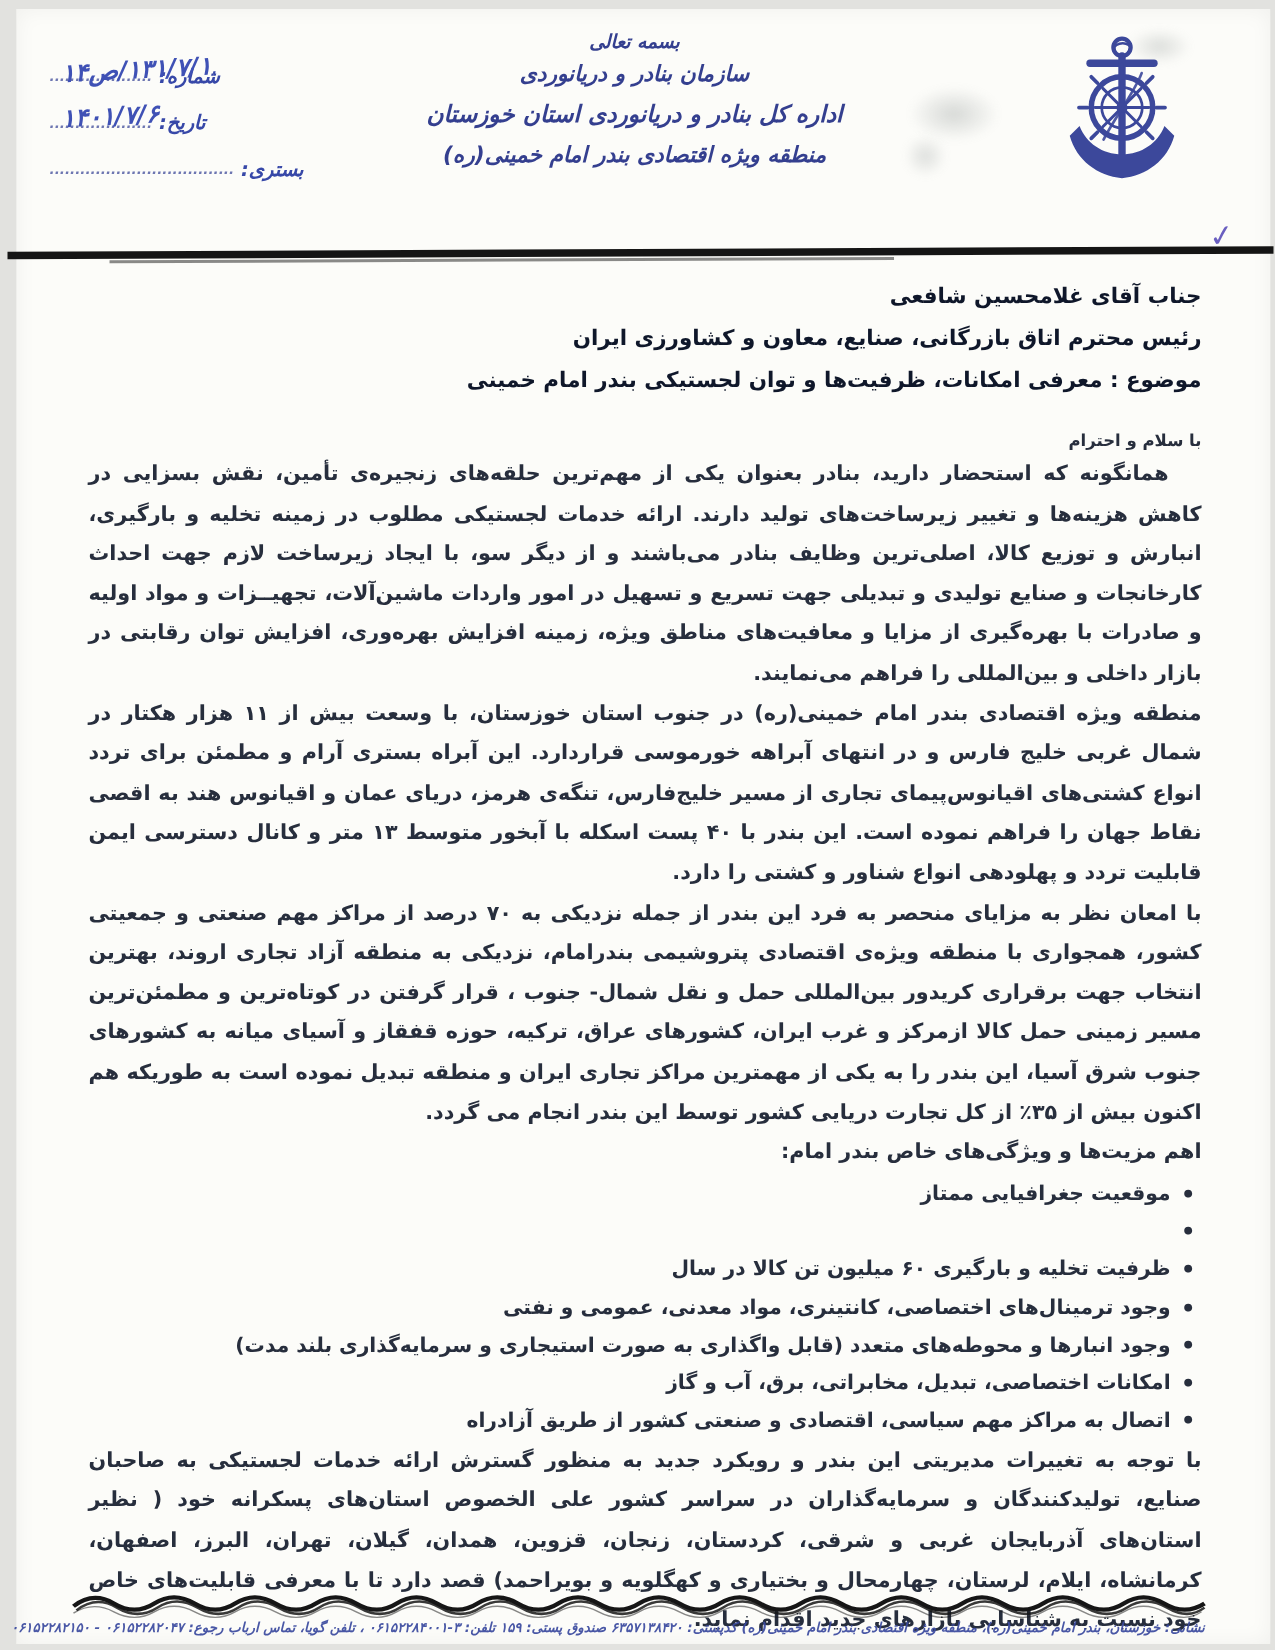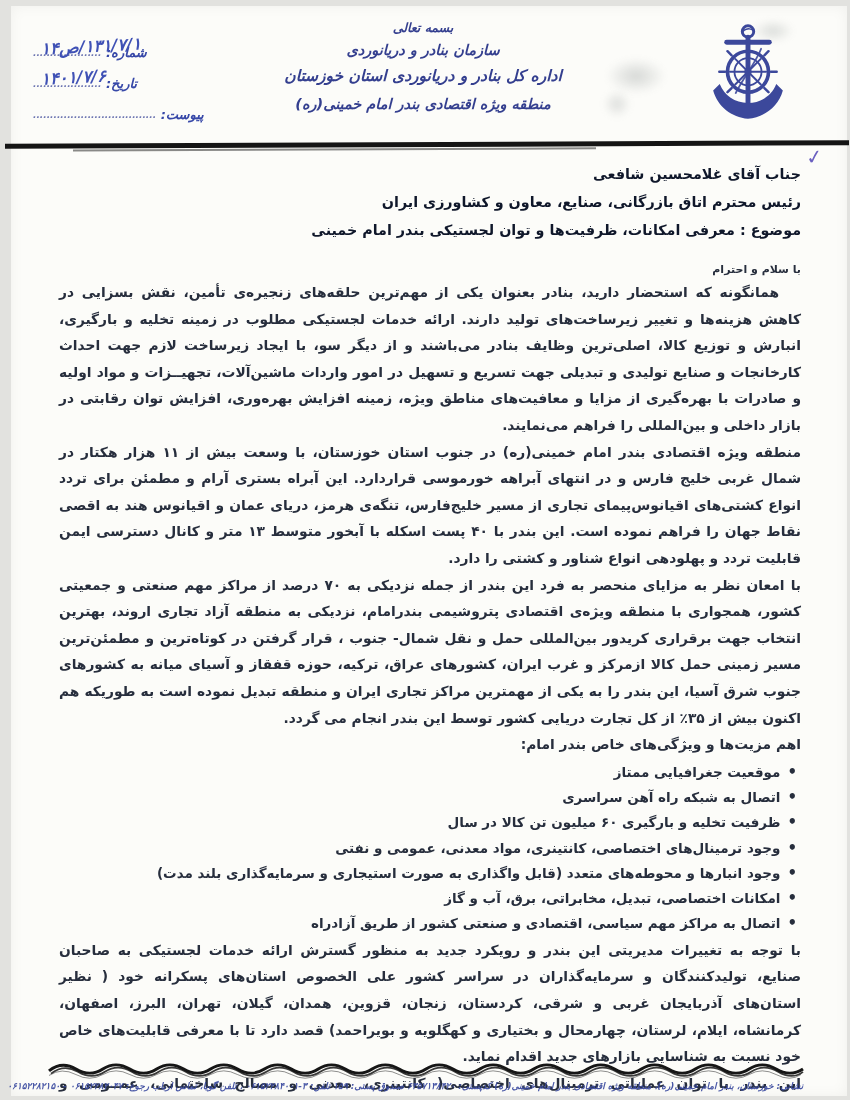--- a/index.html
+++ b/index.html
@@ -8,21 +8,21 @@
     background:#e2e2df;
     font-family:"DejaVu Sans",sans-serif;
   }
   .paper{
     position:absolute;left:11px;top:6px;right:3px;bottom:4px;
     background:#fcfcf9;
     box-shadow:inset 0 0 14px rgba(0,0,0,.05);
     direction:rtl;
   }
   
-  .letterhead{position:relative;height:136px;}
+  .letterhead{position:relative;height:160px;}
   .org-block{
     position:absolute;top:12px;left:50%;transform:translateX(-50%);margin-left:-6px;
     text-align:center;color:#343f8f;font-style:italic;font-weight:bold;
     white-space:nowrap;
   }
   .org-bismillah{font-size:12.5px;line-height:20px;}
   .org-l1{font-size:14.5px;line-height:25px;}
   .org-l2{font-size:15.5px;line-height:27px;}
   .org-l3{font-size:14.5px;line-height:28px;}
   .logo{position:absolute;top:14px;right:58px;width:82px;height:110px;}
@@ -111,21 +111,21 @@
         <span class="ref-label">شماره:</span>
         <span class="ref-dots">....................</span>
         <span class="ref-value">۱۴ص/۱۳۱/۷/۱</span>
       </div>
       <div class="ref-row">
         <span class="ref-label">تاریخ:</span>
         <span class="ref-dots">....................</span>
         <span class="ref-value">۱۴۰۱/۷/۶</span>
       </div>
       <div class="ref-row">
-        <span class="ref-label">پیوست:</span>
+        <span class="ref-label">بستری:</span>
         <span class="ref-dots">....................................</span>
       </div>
     </div>
   </div>
 
   <div class="rule"></div>
 
   <div class="checkmark">✓</div>
 
   <div class="letter">
@@ -142,21 +142,20 @@
     <p class="para">با امعان نظر به مزایای منحصر به فرد این بندر از جمله نزدیکی به ۷۰ درصد از مراکز مهم صنعتی و جمعیتی کشور، همجواری با منطقه ویژه‌ی اقتصادی پتروشیمی بندرامام، نزدیکی به منطقه آزاد تجاری اروند، بهترین انتخاب جهت برقراری کریدور بین‌المللی حمل و نقل شمال- جنوب ، قرار گرفتن در کوتاه‌ترین و مطمئن‌ترین مسیر زمینی حمل کالا ازمرکز و غرب ایران، کشورهای عراق، ترکیه، حوزه قفقاز و آسیای میانه به کشورهای جنوب شرق آسیا، این بندر را به یکی از مهمترین مراکز تجاری ایران و منطقه تبدیل نموده است به طوریکه هم اکنون بیش از ۳۵٪ از کل تجارت دریایی کشور توسط این بندر انجام می گردد.</p>
     <p class="list-intro">اهم مزیت‌ها و ویژگی‌های خاص بندر امام:</p>
 
     <ul class="bullets">
       <li>
           <span class="mk">•</span>
           <span>موقعیت جغرافیایی ممتاز</span>
         </li>
       <li>
           <span class="mk">•</span>
-          <span>اتصال به شبکه راه آهن سراسری</span>
         </li>
       <li>
           <span class="mk">•</span>
           <span>ظرفیت تخلیه و بارگیری ۶۰ میلیون تن کالا در سال</span>
         </li>
       <li>
           <span class="mk">•</span>
           <span>وجود ترمینال‌های اختصاصی، کانتینری، مواد معدنی، عمومی و نفتی</span>
         </li>
       <li>

